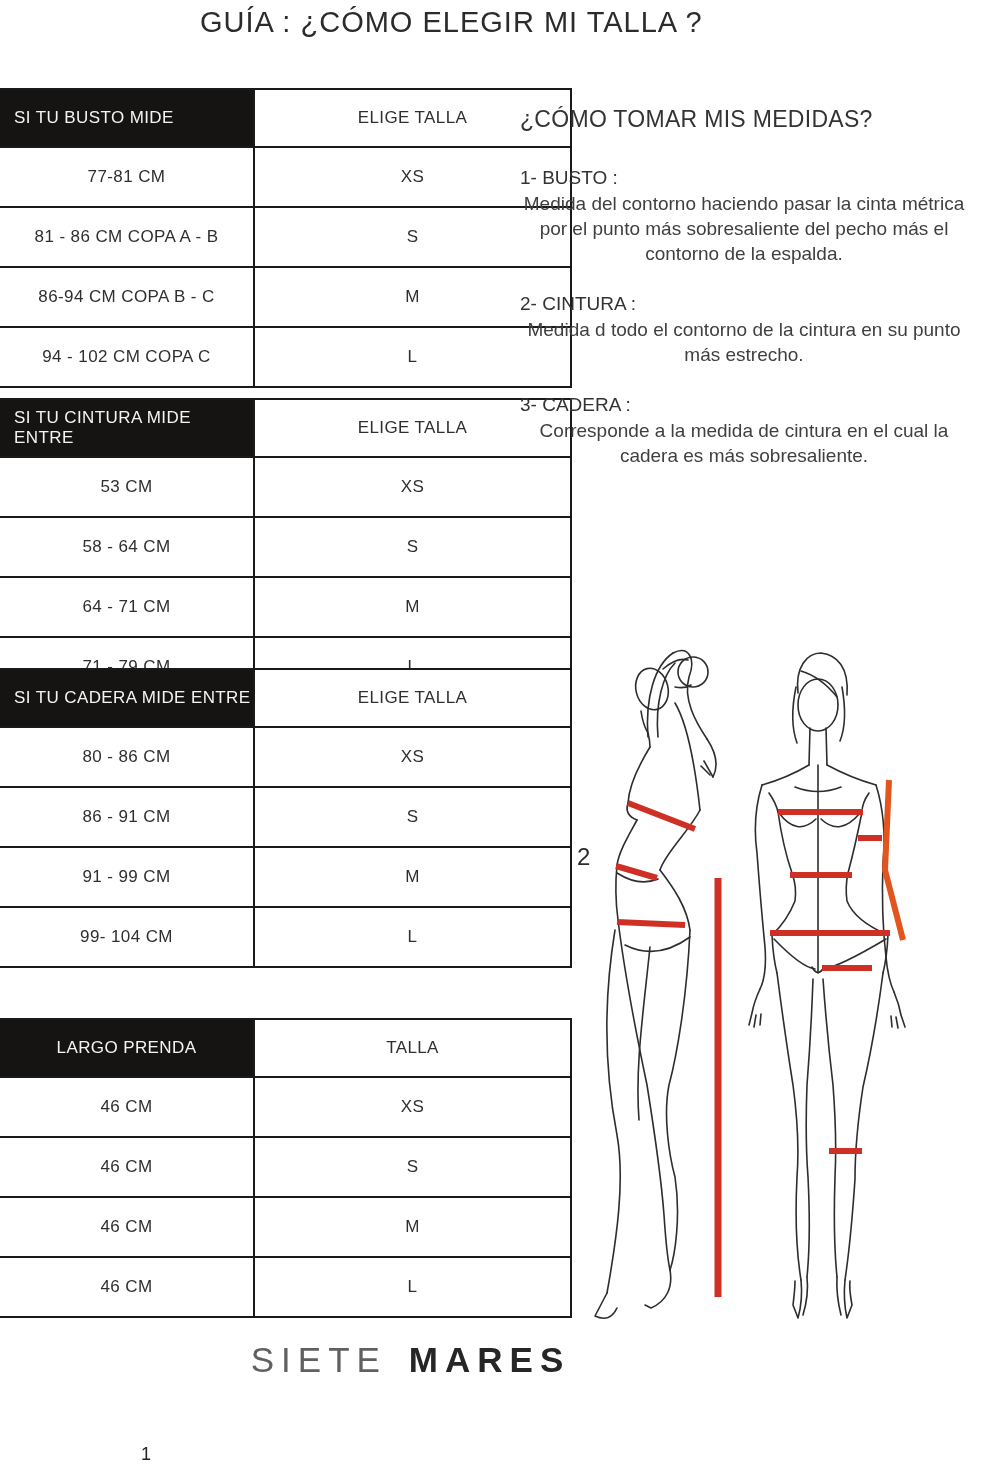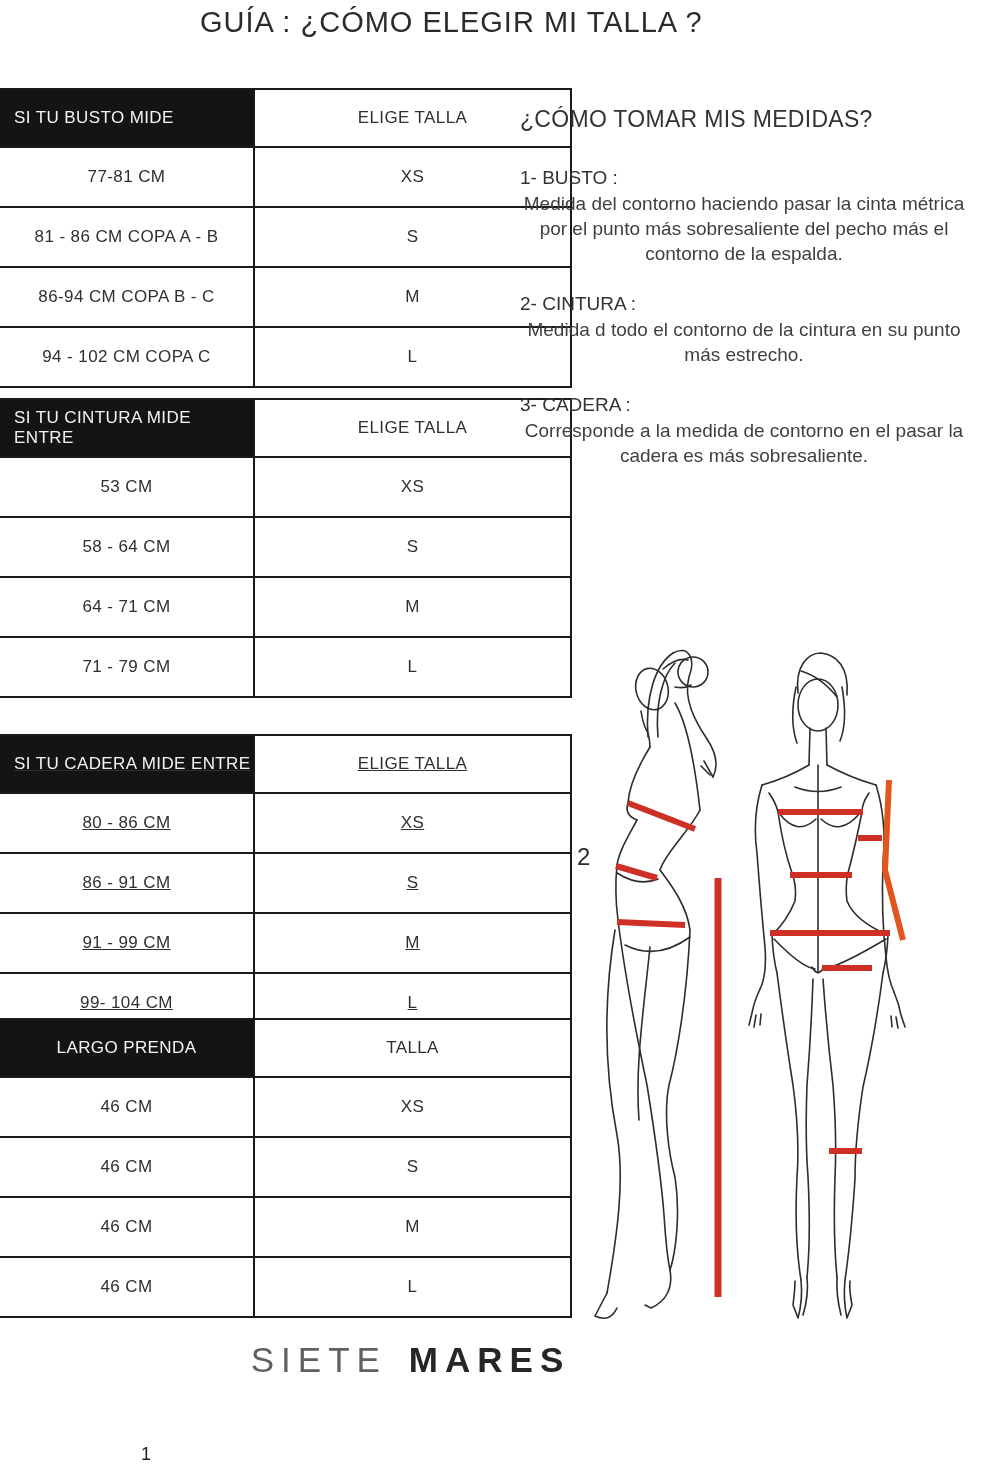--- a/index.html
+++ b/index.html
@@ -28,21 +28,21 @@
     flex:1;display:flex;align-items:center;justify-content:center;
     font-size:17px;letter-spacing:.4px;color:#2f2f2f;
   }
   .hdr .tcell-l{
     background:var(--header_bg,#161412);color:#f4f4f4;
     justify-content:flex-start;padding-left:14px;
   }
   .center-hdr .hdr .tcell-l{justify-content:center;padding-left:0;}
   #table-busto{top:88px;}
   #table-cintura{top:398px;}
-  #table-cadera{top:734px;text-decoration:underline;}
+  #table-cadera{top:668px;}
   #table-largo{top:1018px;}
   
   .instructions{position:absolute;left:520px;top:106px;width:448px;}
   .instructions h2{
     margin:0 0 34px 0;font-size:23px;font-weight:normal;letter-spacing:.3px;color:#333;
   }
   .sec{margin-bottom:27px;}
   .sec .lbl{font-size:19px;color:#333;margin-bottom:2px;}
   .sec p{margin:0;font-size:19px;line-height:25px;color:#3f3f3f;text-align:center;}
   
@@ -167,21 +167,21 @@
     <div class="sec">
       <div class="lbl">1- BUSTO :</div>
       <p>Medida del contorno haciendo pasar la cinta métrica por el punto más sobresaliente del pecho más el contorno de la espalda.</p>
     </div>
     <div class="sec">
       <div class="lbl">2- CINTURA :</div>
       <p>Medida d todo el contorno de la cintura en su punto más estrecho.</p>
     </div>
     <div class="sec">
       <div class="lbl">3- CADERA :</div>
-      <p>Corresponde a la medida de contorno en el pasar la cadera es más sobresaliente.</p>
+      <p>Corresponde a la medida de cintura en el cual la cadera es más sobresaliente.</p>
     </div>
   </div>
 
   <svg class="figures" viewBox="0 0 430 720">
 
     <g class="sketch">
       <ellipse cx="97" cy="74" rx="16" ry="21" transform="rotate(-14 97 74)"></ellipse>
       <circle cx="138" cy="57" r="15"></circle>
       <path d="M 108,54 Q 122,42 133,45"></path>
       <path d="M 120,72 Q 130,74 136,70"></path>

